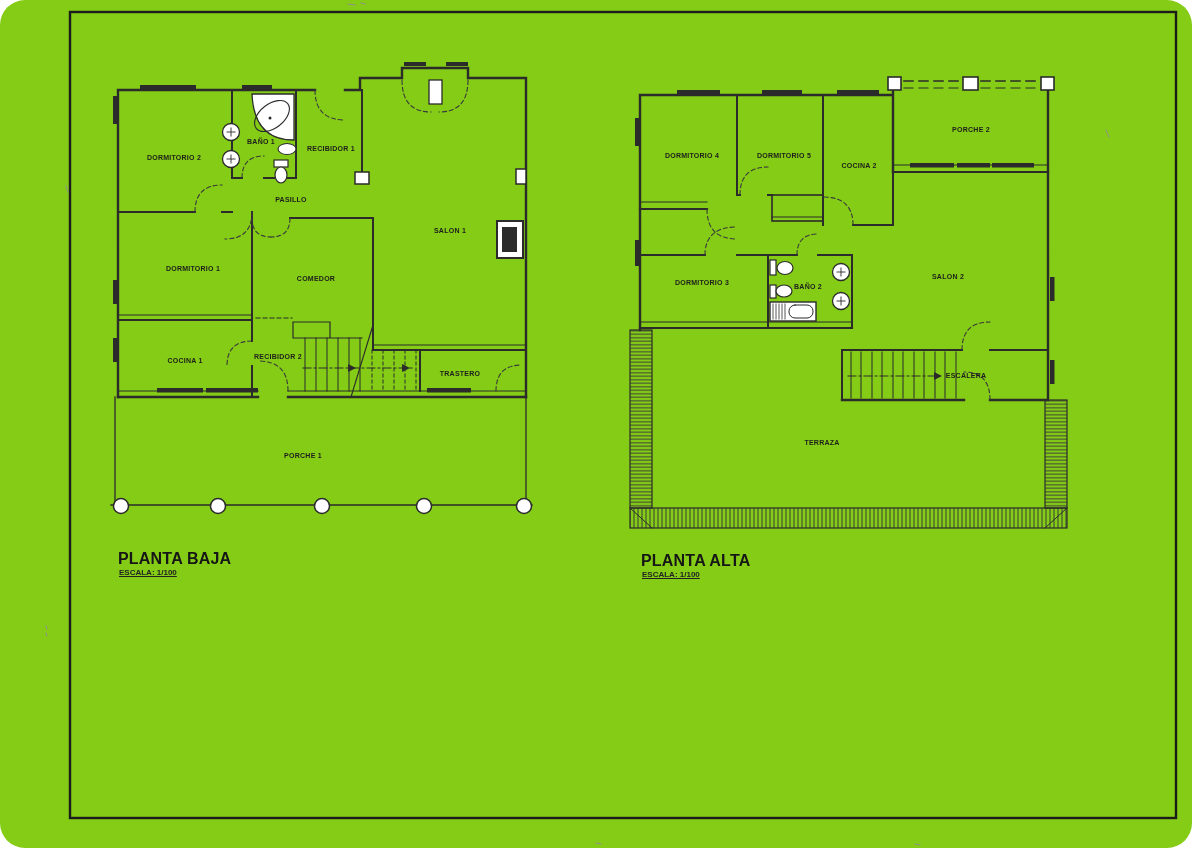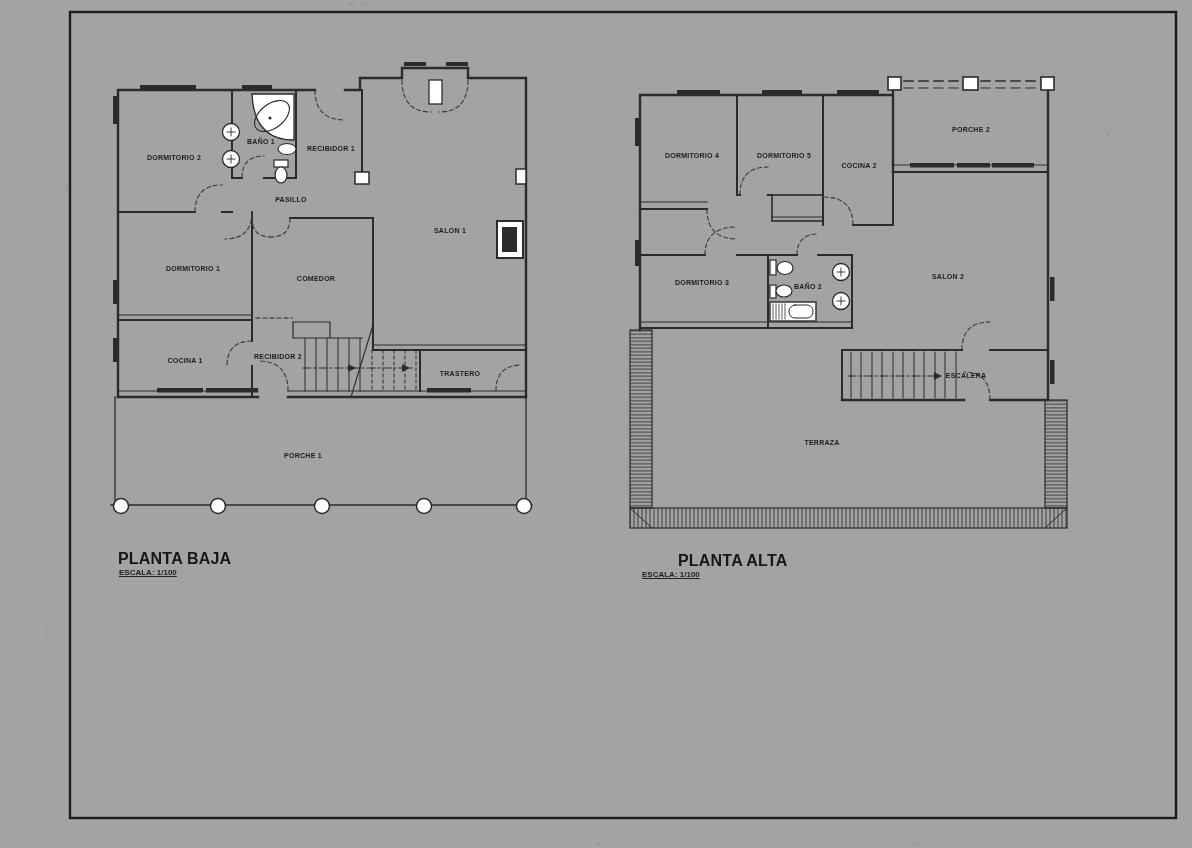--- a/index.html
+++ b/index.html
@@ -1,17 +1,17 @@
 <!DOCTYPE html>
 <html><head>
 <meta charset="utf-8">
 <style>
   html,body{margin:0;padding:0;background:#ffffff;}
-  .canvas{position:relative;width:1192px;height:848px;background:#a3a3a3;overflow:hidden;
-          font-family:"Liberation Sans",sans-serif;}
+  .canvas{position:relative;width:1192px;height:848px;background:#84cc16;overflow:hidden;
+          font-family:"Liberation Sans",sans-serif;border-radius:25px;}
   .plan-svg{position:absolute;left:0;top:0;width:1192px;height:848px;}
   .room-label{position:absolute;transform:translate(-50%,-50%);
               font:700 7px "Liberation Sans",sans-serif;color:#1d1d1d;
               letter-spacing:.25px;white-space:nowrap;}
   .plan-title{position:absolute;font:600 16px "Liberation Sans",sans-serif;
               color:#161616;letter-spacing:.2px;white-space:nowrap;}
   .plan-scale{position:absolute;font:700 8px "Liberation Sans",sans-serif;
               color:#222;white-space:nowrap;text-decoration:underline;}
 </style>
 </head>
@@ -226,16 +226,16 @@
 <div class="room-label" style="left:859px;top:165px">COCINA 2</div>
 <div class="room-label" style="left:971px;top:129px">PORCHE 2</div>
 <div class="room-label" style="left:702px;top:282px">DORMITORIO 3</div>
 <div class="room-label" style="left:808px;top:286px">BAÑO 2</div>
 <div class="room-label" style="left:948px;top:276px">SALON 2</div>
 <div class="room-label" style="left:966px;top:375px">ESCALERA</div>
 <div class="room-label" style="left:822px;top:442px">TERRAZA</div>
 
 <div class="plan-title" style="left:118px;top:550px">PLANTA BAJA</div>
 <div class="plan-scale" style="left:119px;top:568px">ESCALA: 1/100</div>
-<div class="plan-title" style="left:678px;top:552px">PLANTA ALTA</div>
+<div class="plan-title" style="left:641px;top:552px">PLANTA ALTA</div>
 <div class="plan-scale" style="left:642px;top:570px">ESCALA: 1/100</div>
 
 </div>
 
 </body></html>

